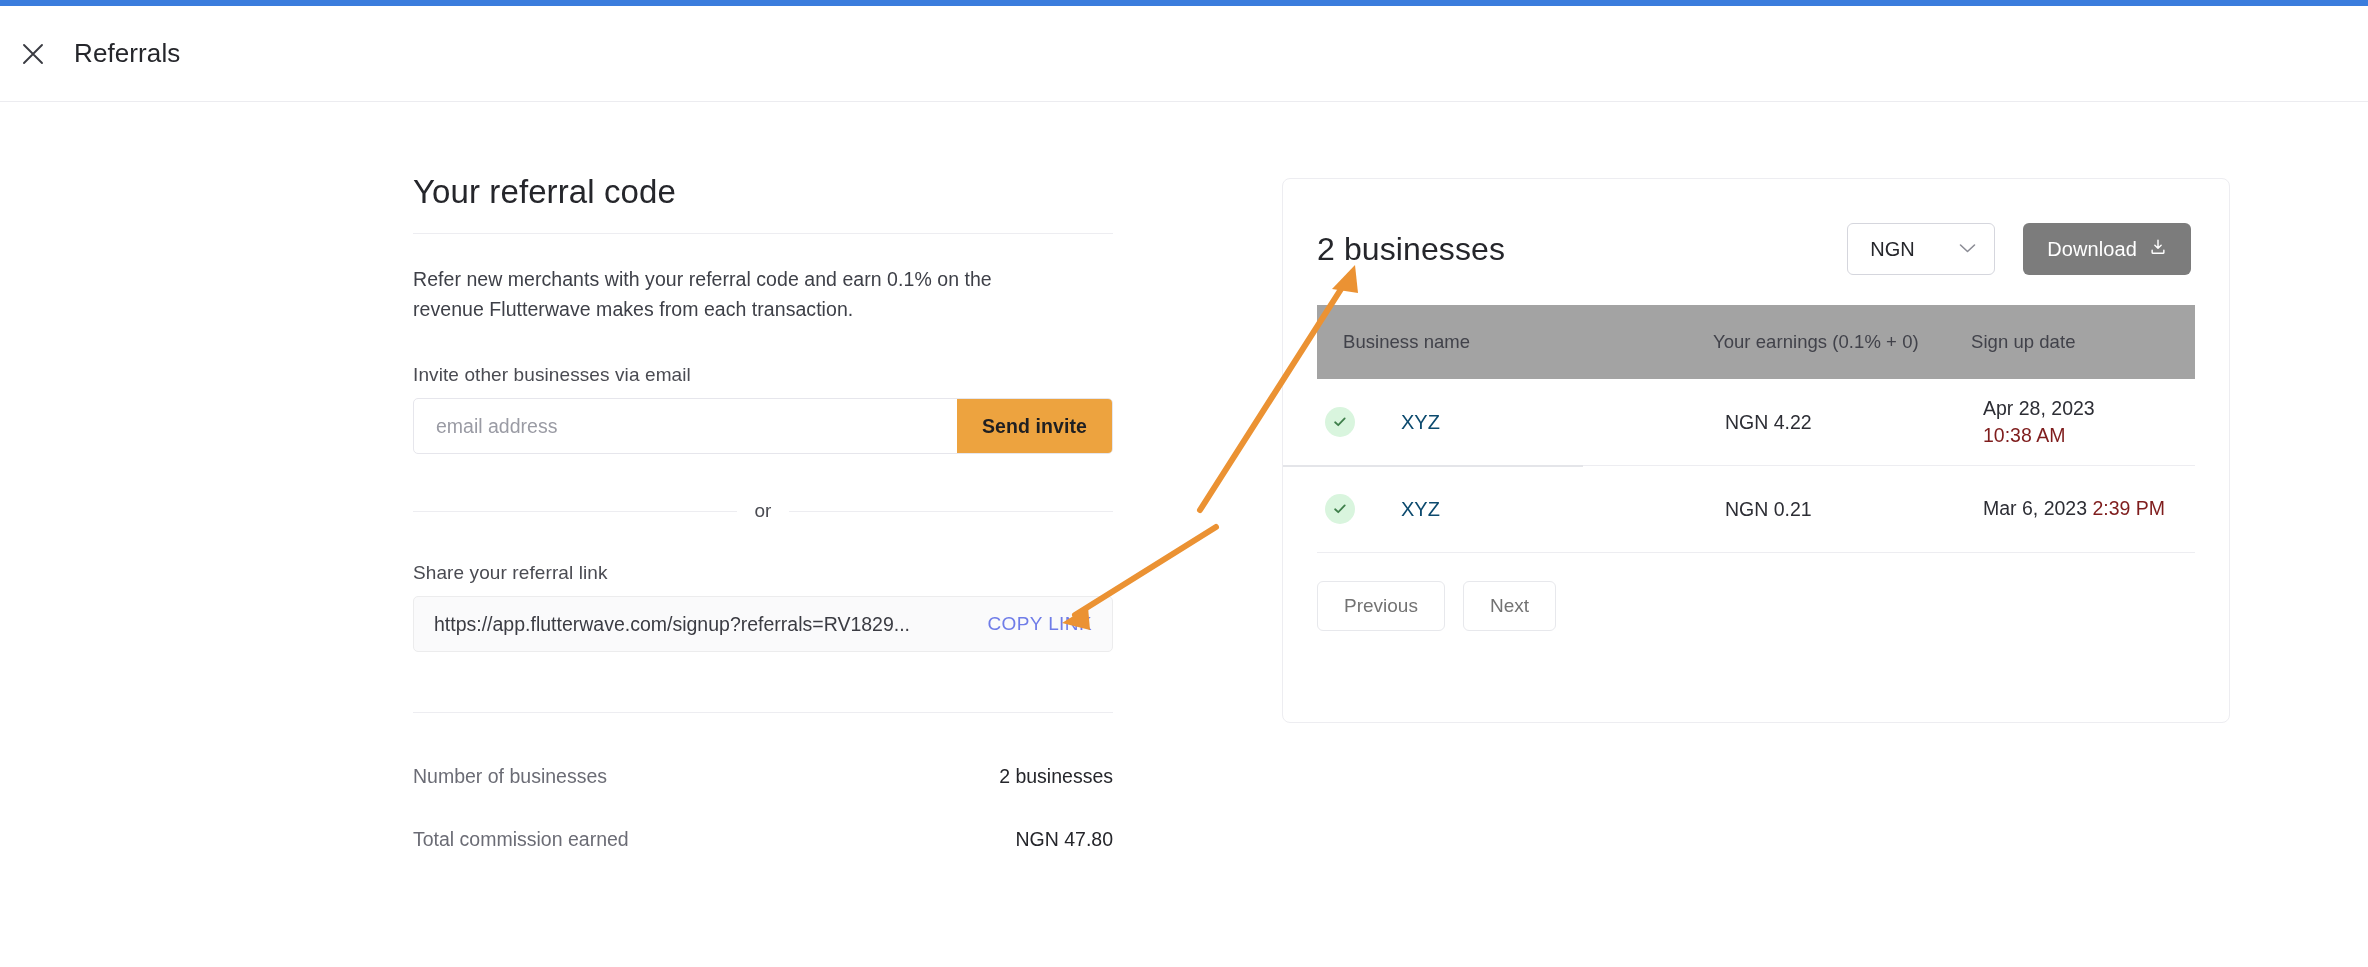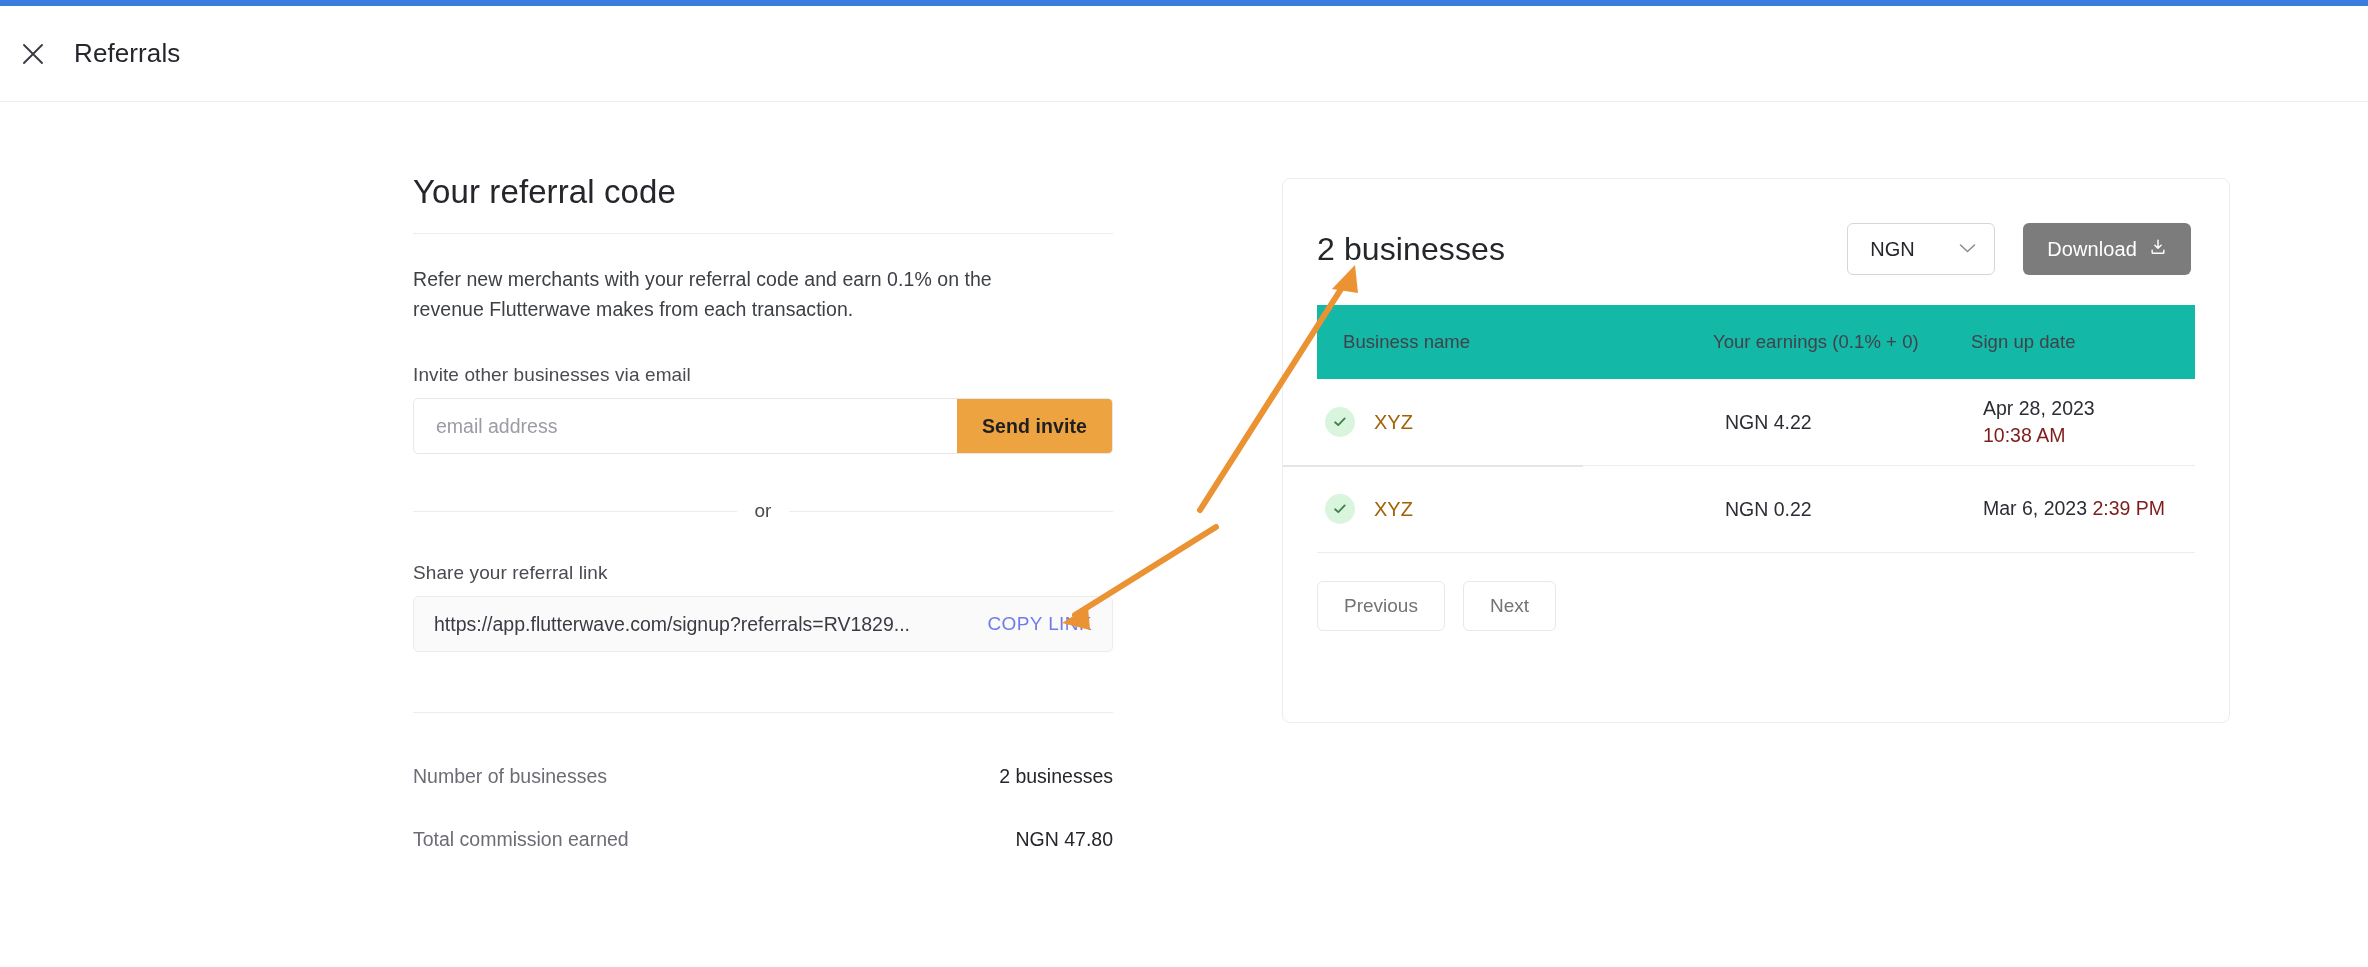--- a/index.html
+++ b/index.html
@@ -256,21 +256,21 @@
     letter-spacing: .1px;
   }
 
   .data-table {
     margin: 30px 34px 0 34px;
     width: 878px;
   }
   .thead-row {
     display: flex;
     align-items: center;
-    background: #14b8a6;
+    background: #a3a3a3;
     height: 74px;
     padding-left: 26px;
     justify-content: space-between;
   }
   .th {
     font-size: 18.5px;
     color: #41424a;
     letter-spacing: .05px;
     line-height: 1.32;
   }
@@ -299,23 +299,23 @@
   }
   .check-badge {
     width: 30px; height: 30px;
     border-radius: 50%;
     background: #d9f5de;
     display: flex; align-items: center; justify-content: center;
     flex: 0 0 auto;
   }
   .cell-name {
     width: 370px;
-    padding-left: 19px;
+    padding-left: 46px;
     font-size: 20px;
-    color: #a16207;
+    color: #0c4a6e;
   }
   .cell-earn {
     width: 258px;
     font-size: 19.5px;
     color: #2d2e35;
   }
   .cell-date {
     flex: 1;
     font-size: 19.5px;
     color: #2d2e35;
@@ -454,21 +454,21 @@
         <div class="row-divider-strong"></div>
       </div>
 
       <div class="tbody-row">
         <div class="check-badge">
           <svg width="16" height="16" viewBox="0 0 18 18">
             <path d="M3.5 9.3 L7 12.6 L14.3 5" fill="none" stroke="#3f7f4b" stroke-width="2" stroke-linecap="round" stroke-linejoin="round"></path>
           </svg>
         </div>
         <div class="cell-name">XYZ</div>
-        <div class="cell-earn">NGN 0.22</div>
+        <div class="cell-earn">NGN 0.21</div>
         <div class="cell-date inline">
           <span>Mar 6, 2023</span>
           <span class="time-sub">2:39 PM</span>
         </div>
       </div>
 
       <div class="row-divider"></div>
     </div>
 
     <div class="pager">

